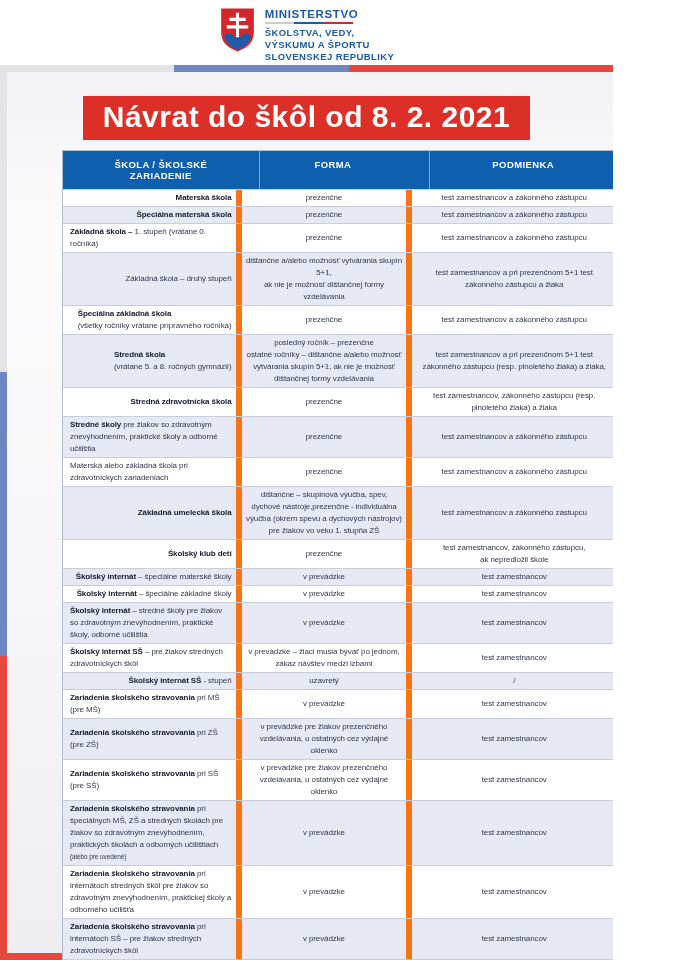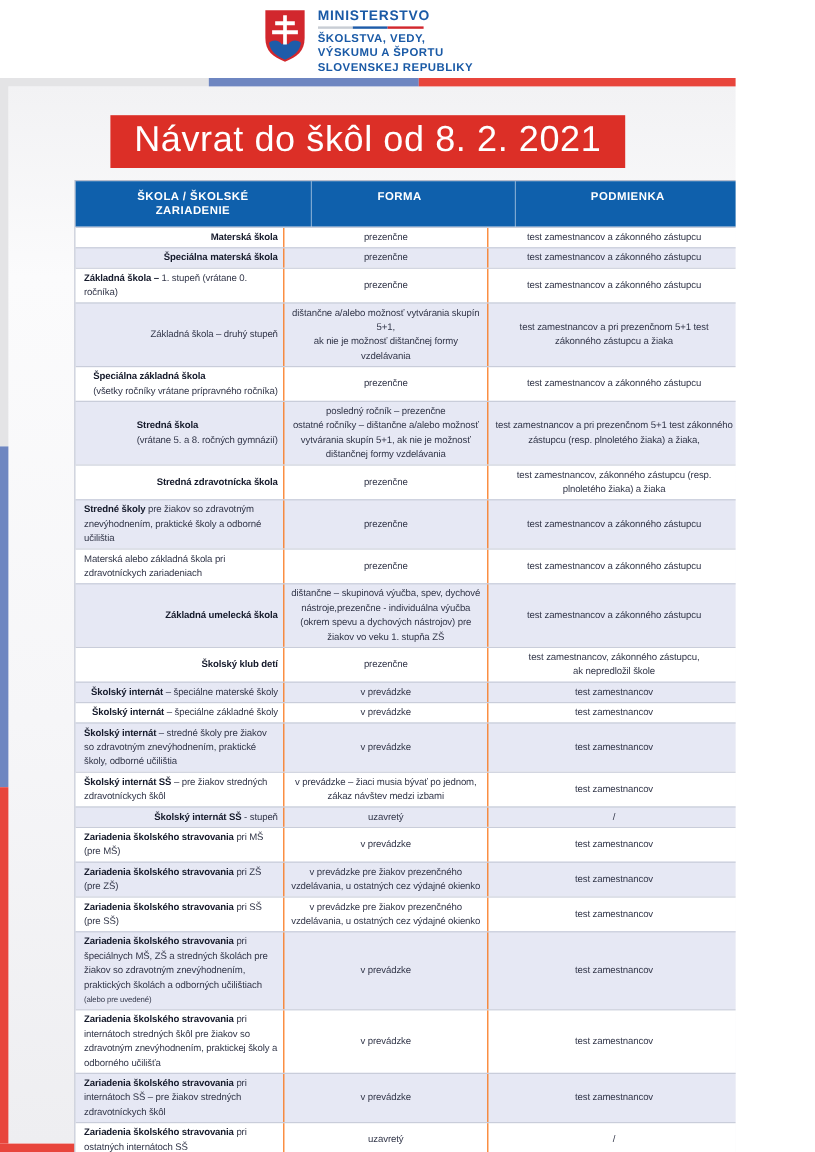--- a/index.html
+++ b/index.html
@@ -13,37 +13,37 @@
   .logo{position:absolute;top:7px;left:0;right:0;display:flex;justify-content:center;
         align-items:flex-start;gap:9px;}
   .logo-text{padding-top:1px;color:var(--logo-blue);}
   .logo-min{font-size:11.5px;font-weight:bold;letter-spacing:.6px;}
   .logo-tric{display:flex;height:2px;width:88px;margin:2px 0 3px 0;}
   .logo-tric span{flex:1;height:2px;}
   .logo-line{font-size:9.5px;font-weight:bold;letter-spacing:.4px;line-height:1.25;}
   
   .banner-wrap{position:absolute;top:96px;left:0;right:0;text-align:center;}
   .banner{display:inline-block;background:var(--banner-red);color:#fff;
-        font-size:30px;font-weight:400;letter-spacing:.5px;padding:4px 20px 6px 20px;}
+        font-size:30px;font-weight:700;letter-spacing:.5px;padding:4px 20px 6px 20px;}
   
   .tbl{position:absolute;left:62px;top:150px;width:555px;border:1px solid #b6bccc;
         background:#fff;box-sizing:border-box;}
   .thead{display:grid;grid-template-columns:31.2% 30.9% 37.9%;
         background:var(--header-blue);color:#fff;}
   .th{padding:8px 4px;text-align:center;font-size:9.5px;font-weight:bold;
         letter-spacing:.4px;border-left:1px solid rgba(255,255,255,.45);margin-left:23px;}
   .th:first-child{border-left:none;}
   .tr{display:grid;grid-template-columns:31.2% 30.9% 37.9%;border-top:1px solid #c9cdda;
         background:#fff;}
   .tr.alt{background:var(--row-shade);}
   .td{padding:2px 4px;font-size:8px;line-height:1.5;color:#33374a;display:flex;
         align-items:center;letter-spacing:-.1px;box-sizing:border-box;}
   .td.name{justify-content:flex-end;text-align:left;padding-left:7px;}
   .td.mid{justify-content:center;text-align:center;white-space:pre-line;
-        border-left:1px solid #f97316;}
+        border-left:6px solid #f97316;}
   .nm{display:inline-block;}
   .nm .b{font-weight:bold;color:#151a2b;}
   .nm .sub{display:block;}
   .nm .sm{font-size:6.5px;}
 </style>
 </head>
 <body>
 
 <div class="page">
   <div class="inner-bg"></div>

